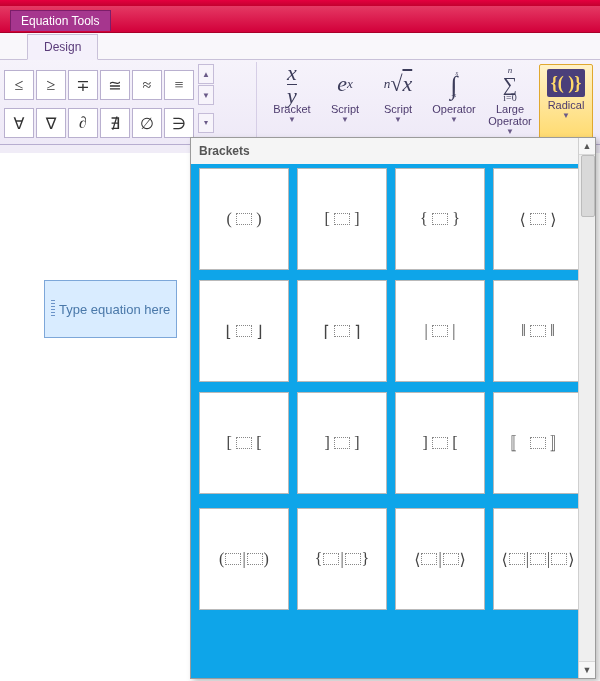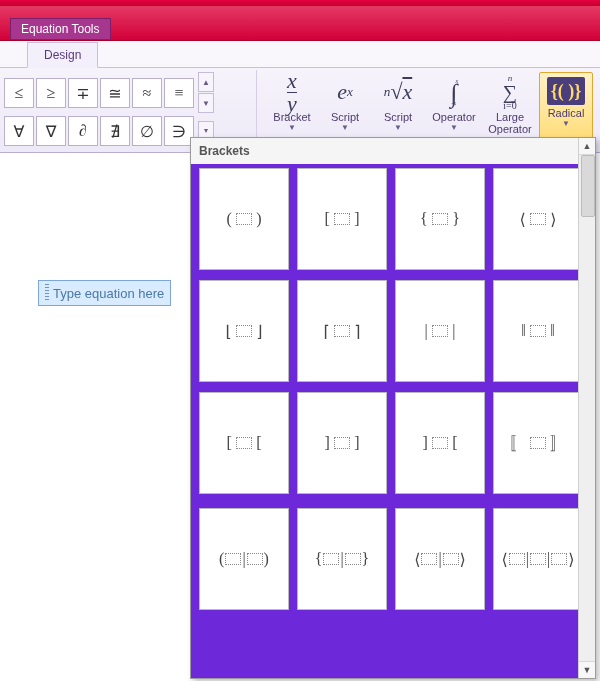--- a/index.html
+++ b/index.html
@@ -11,21 +11,21 @@
     height: 681px;
     overflow: hidden;
     color: #444;
   }
   .titlebar {
     background: linear-gradient(#e4003f, #c3002f);
     height: 6px;
   }
   .tooltab-wrap {
     background: linear-gradient(#e53964, #d2003a);
-    padding: 12px 0 0 10px;
+    padding: 4px 0 0 10px;
     height: 22px;
     border-bottom: 1px solid #a80029;
   }
   .tooltab {
     display: inline-block;
     background: #a6368e;
     color: #fff;
     font-size: 12px;
     padding: 3px 10px 3px 10px;
     border: 1px solid #7c1d69;
@@ -166,45 +166,45 @@
   .page-bg {
     position: absolute;
     left: 0;
     top: 153px;
     width: 600px;
     height: 528px;
     background: #fff;
   }
   .eqbox {
     position: absolute;
-    left: 38px;
+    left: 44px;
     top: 280px;
     border: 1px solid #7da7d9;
     background: #d9ecff;
-    padding: 3px 6px;
+    padding: 19px 6px;
     color: #4a78a9;
     font-size: 13px;
     display: flex;
     align-items: center;
   }
   .eqbox .grip {
     width: 4px;
     height: 18px;
     margin-right: 4px;
     background: repeating-linear-gradient(#6b93c8 0 1px, transparent 1px 3px);
   }
 
   
   .gallery {
     position: absolute;
     left: 190px;
     top: 137px;
     width: 404px;
     height: 540px;
-    background: #6d28d9;
+    background: #0ea5e9;
     border: 1px solid #9b9b9b;
     box-shadow: 3px 3px 6px rgba(0,0,0,.25);
     overflow: hidden;
   }
   .gallery-inner {
     position: absolute;
     left: 0; top: 0; right: 16px; bottom: 0;
     overflow: hidden;
     padding: 0 0 0 0;
   }

